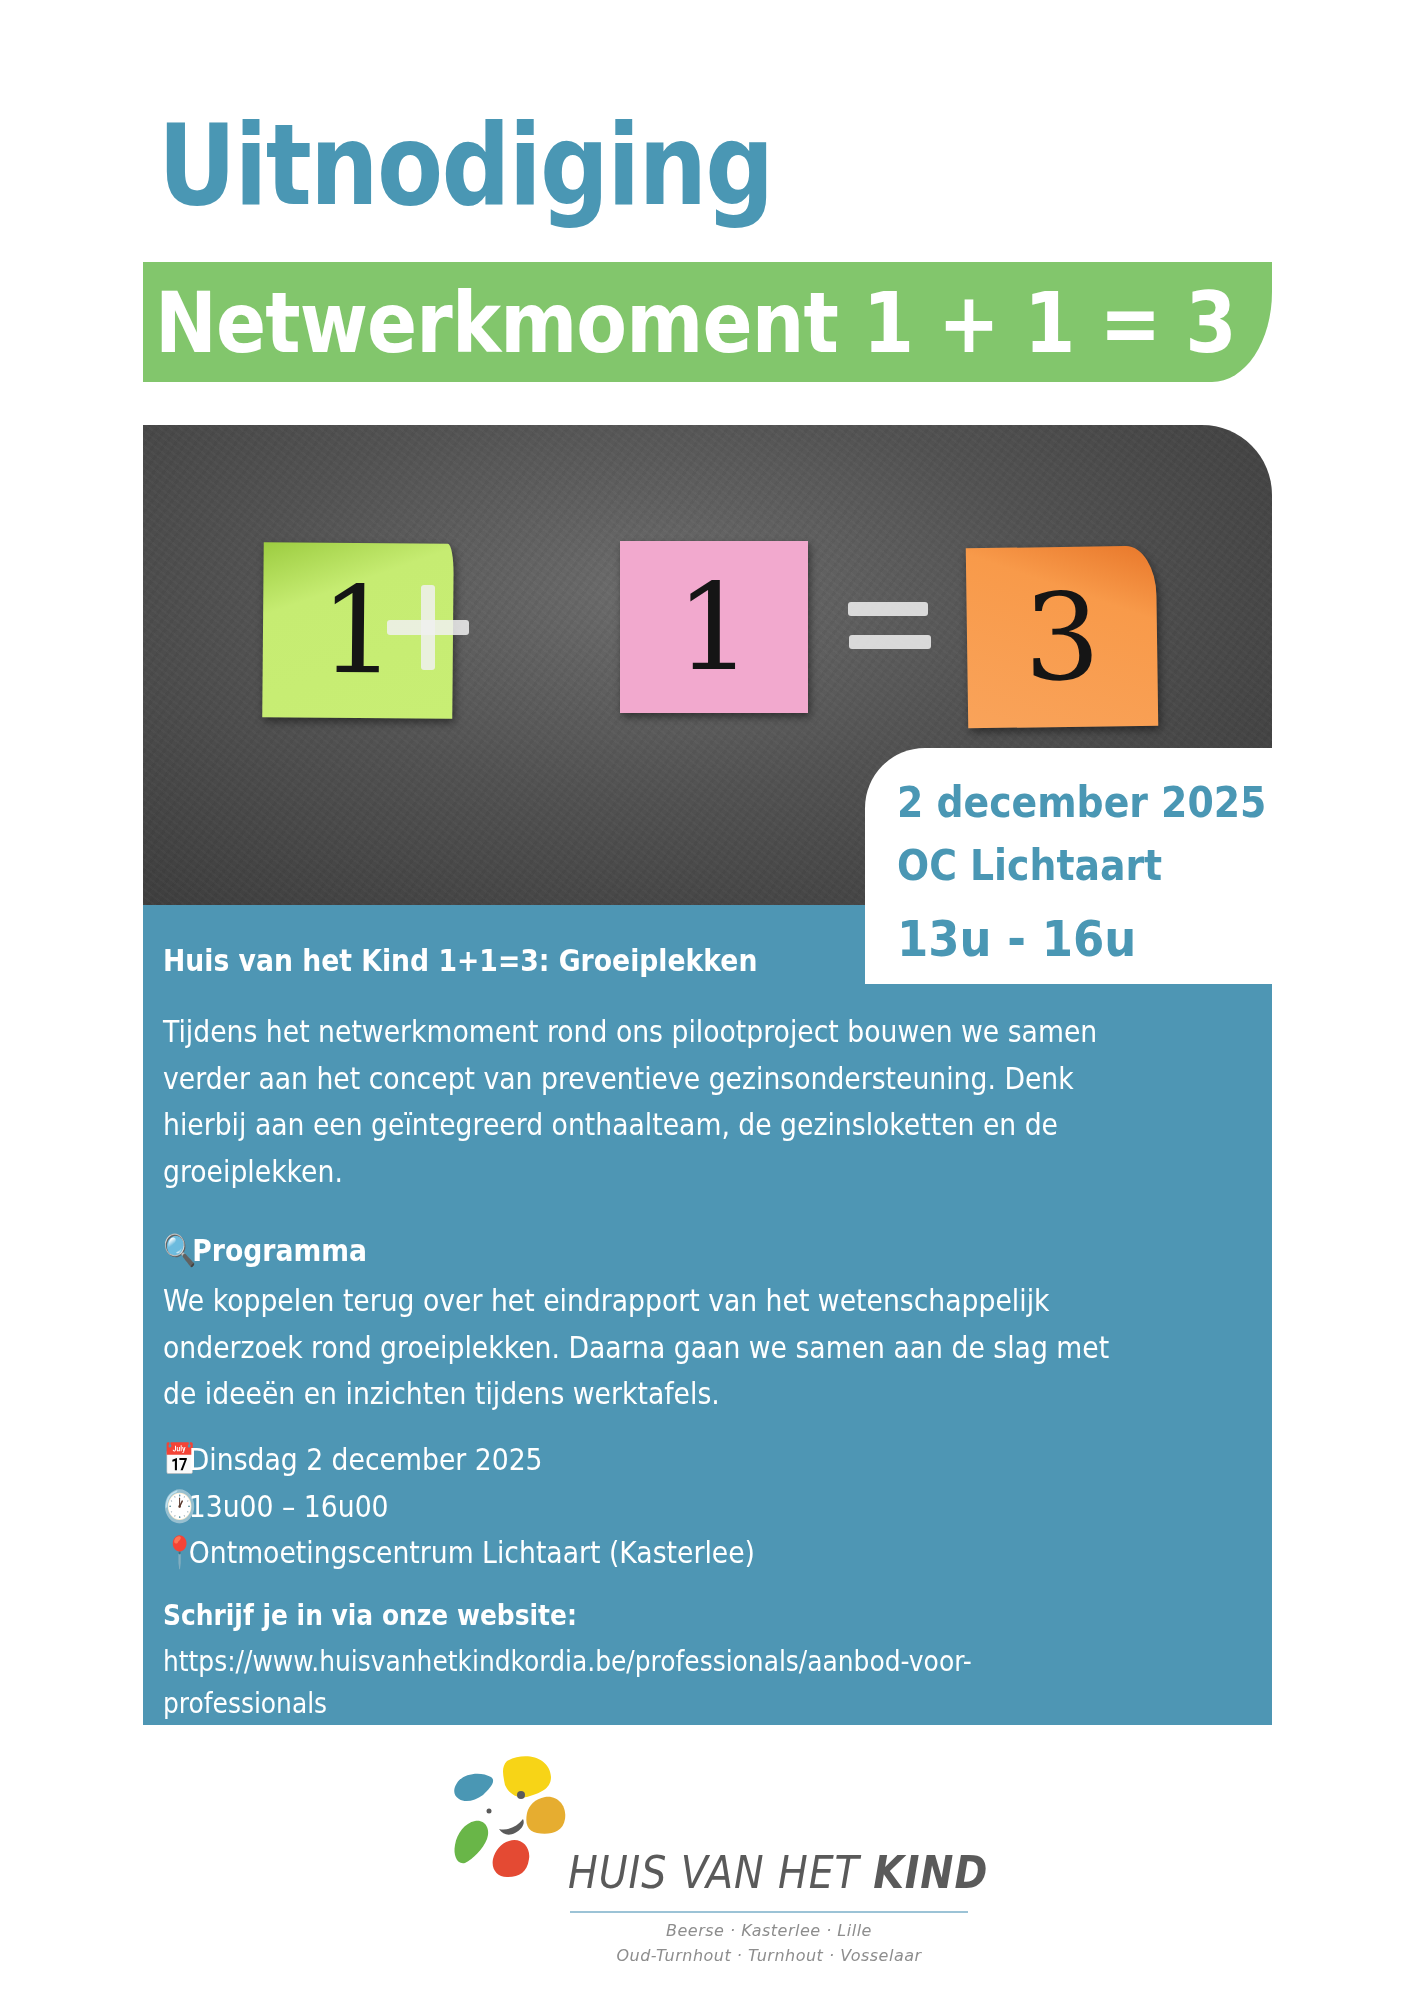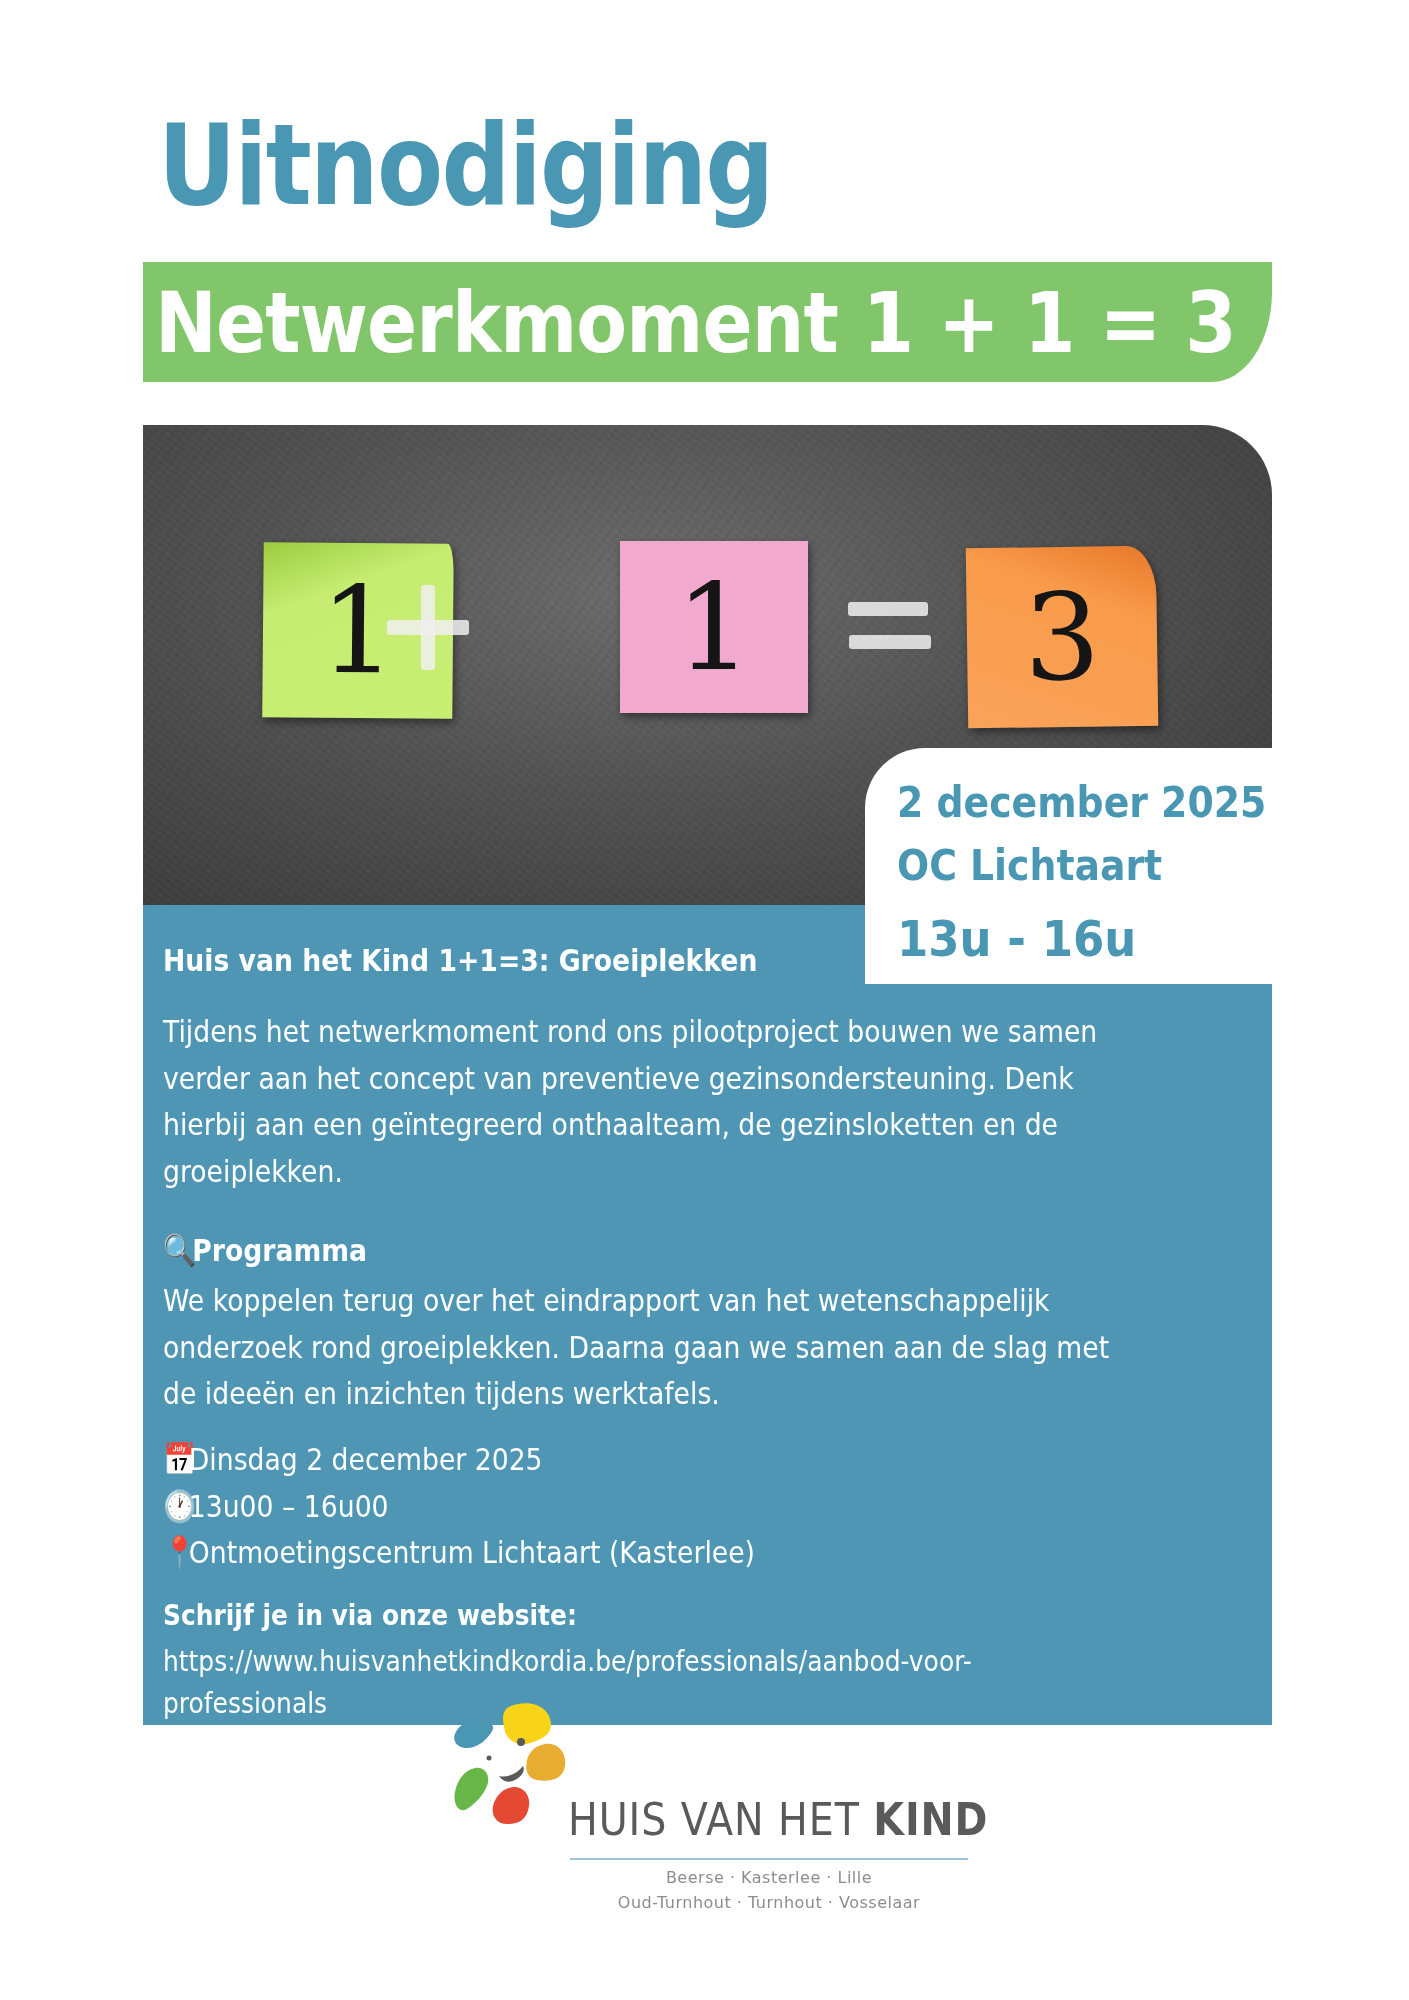--- a/index.html
+++ b/index.html
@@ -27,21 +27,21 @@
   .wtext { position:absolute; color:#ffffff; font-family:"DejaVu Sans", sans-serif; white-space:nowrap; transform-origin:left top; }
   #subtitle { left:163px; top:942px; font-size:31px; font-weight:700; transform:scaleX(0.86); }
   .p { left:163px; font-size:31px; line-height:46.5px; transform:scaleX(0.86); }
   #intro { top:1008px; }
   #prog-head { left:163px; top:1232px; font-size:31px; font-weight:700; transform:scaleX(0.86); }
   #prog-body { top:1277px; }
   #details { top:1436px; }
   #signup-head { left:163px; top:1598px; font-size:29px; font-weight:700; transform:scaleX(0.86); }
   #signup-url { top:1640px; font-size:29px; line-height:42px; }
   .emoji { display:inline-block; width:30px; }
-  #logo { left:445px; top:1696px; width:530px; height:220px; }
+  #logo { left:445px; top:1749px; width:530px; height:220px;font-style:italic; }
   #logo-name { left:123px; top:98px; font-size:44px; color:#5a5a5a; letter-spacing:1px; font-family:"DejaVu Sans", sans-serif; white-space:nowrap; transform:scaleX(0.9); transform-origin:left top; }
   #logo-name b { color:#5a5a5a; }
   #logo-rule { left:125px; top:162px; width:398px; height:2px; background:#9cc3d6; }
   .logo-sub { position:absolute; left:125px; width:398px; text-align:center; color:#8d8d8d; font-size:16px; font-family:"DejaVu Sans", sans-serif; letter-spacing:0.5px; }
 </style>
 </head>
 <body>
 
 <div id="title" class="abs">Uitnodiging</div>
 

